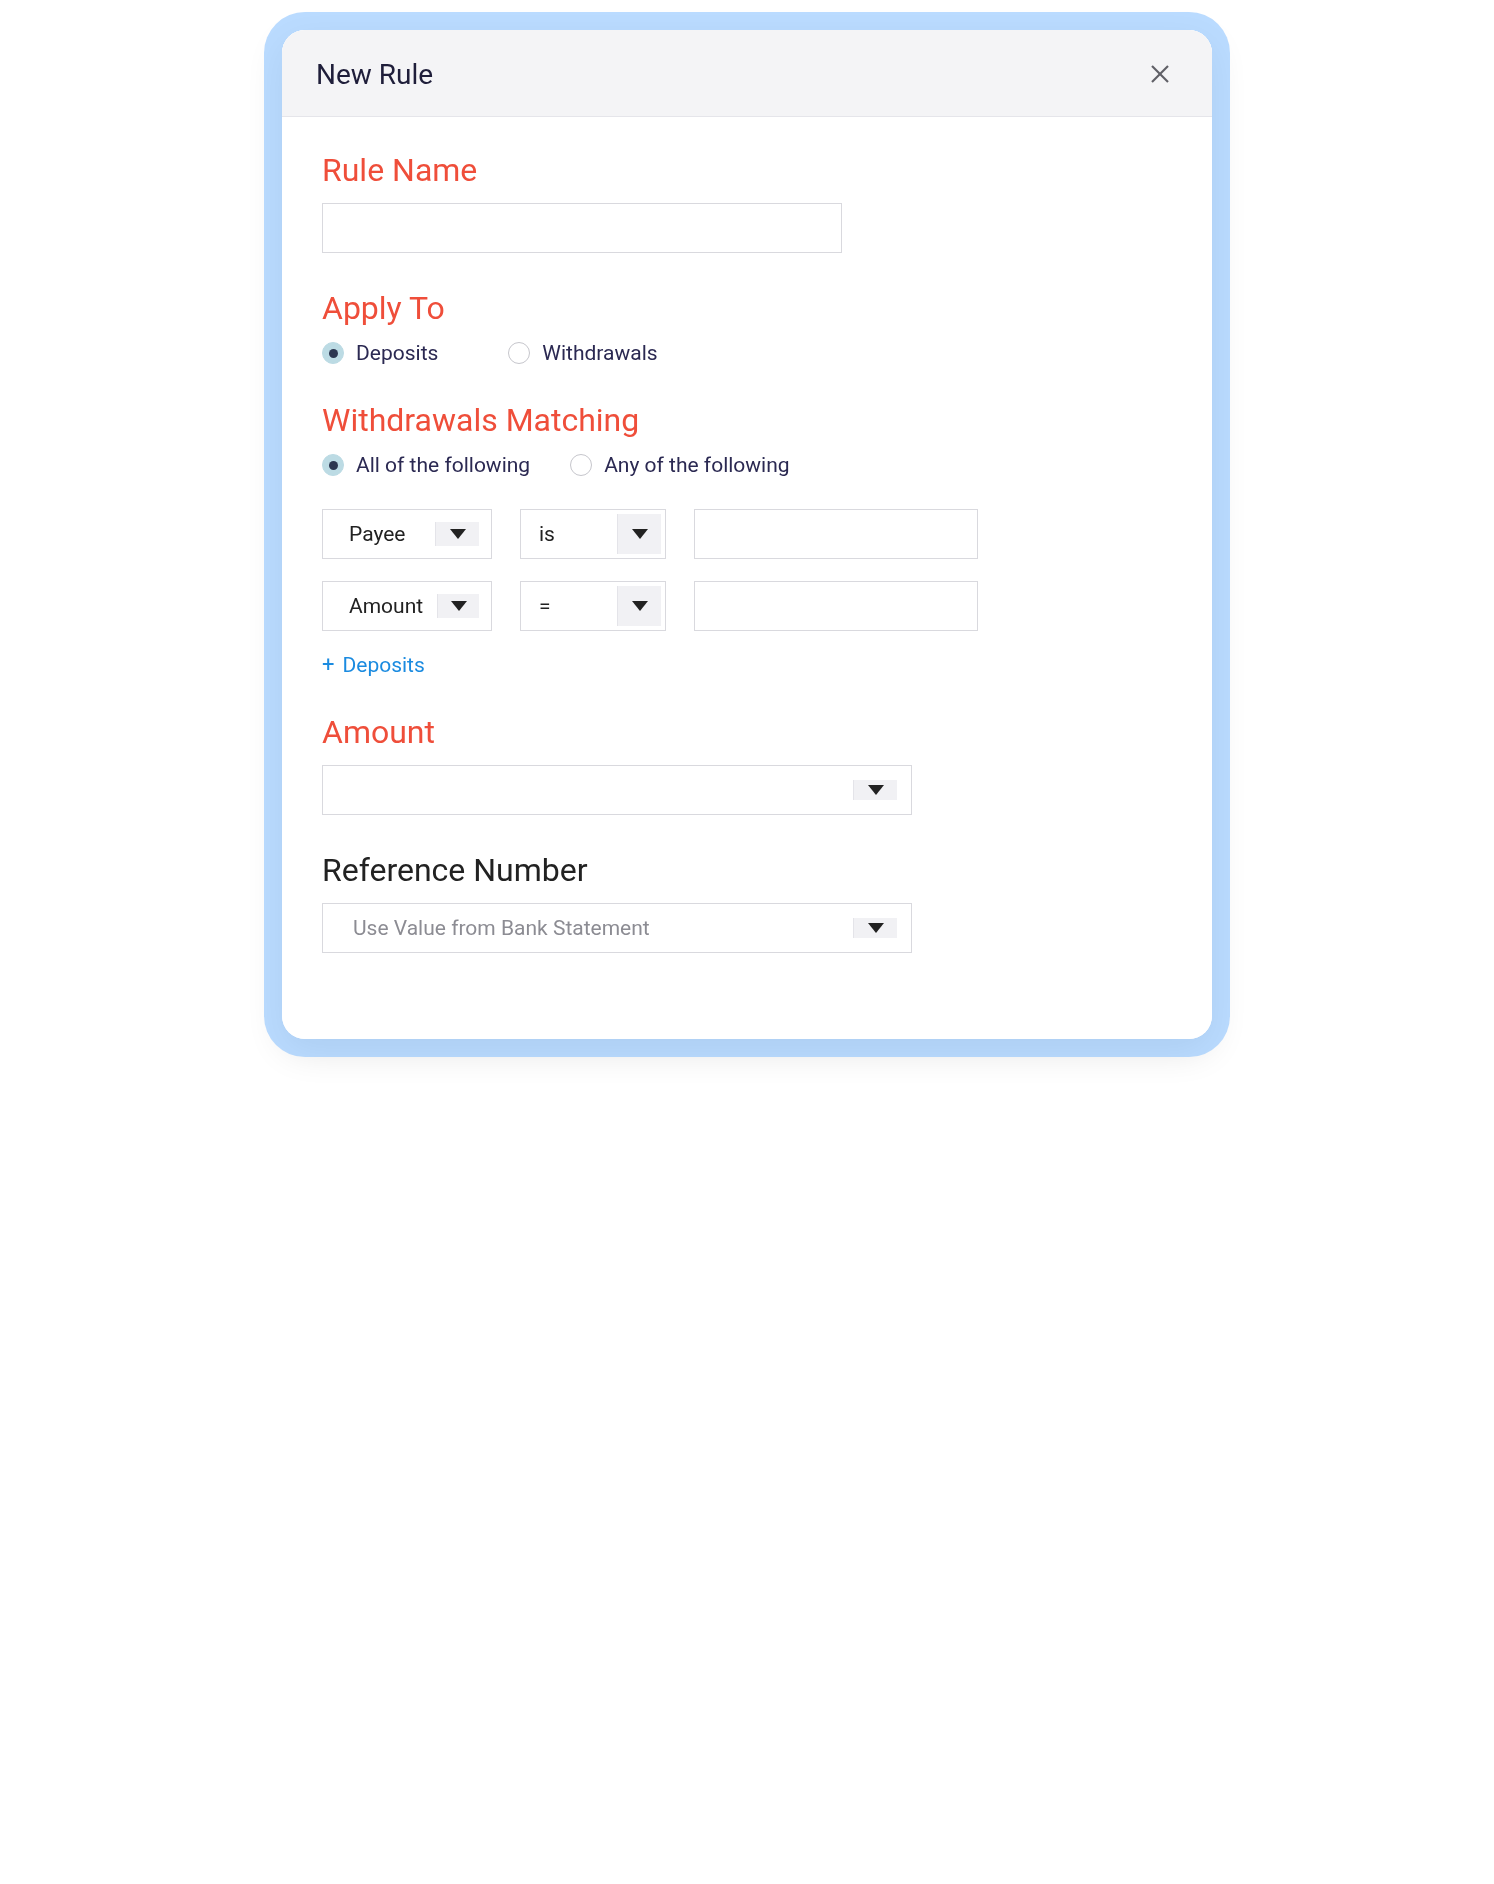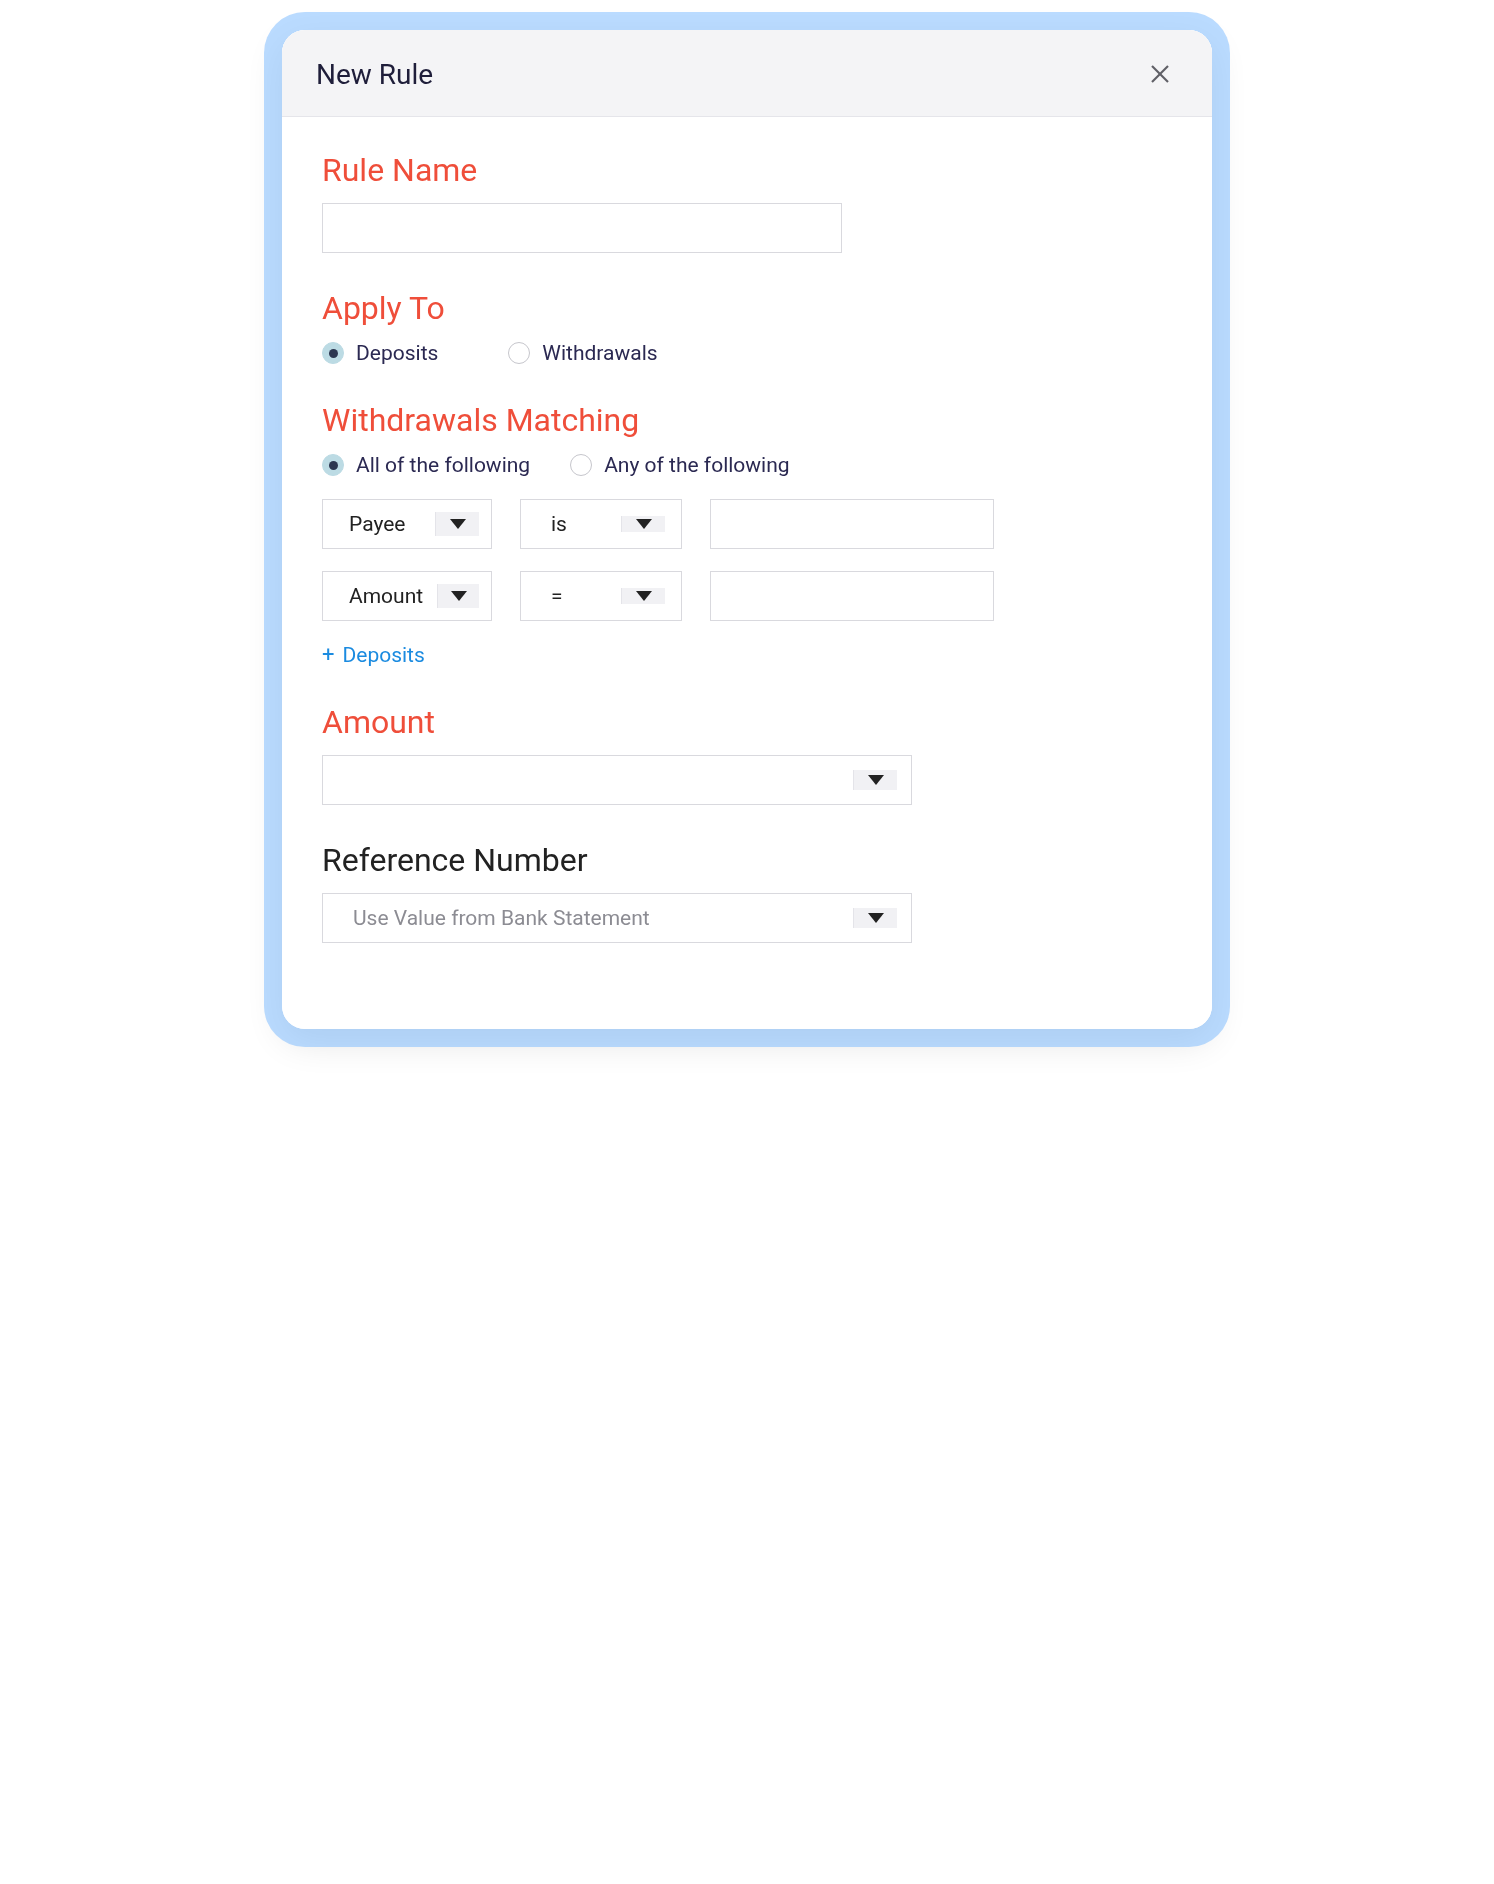--- a/index.html
+++ b/index.html
@@ -94,21 +94,21 @@
     background:#f1f1f4;
     border-left:1px solid #e4e4e9;
     width:44px;height:100%;
     display:flex;align-items:center;justify-content:center;
   }
   .caret-box svg, .caret svg{width:16px;height:10px;fill:#222;}
   .select-box.full { width: 590px; padding:14px; }
   .select-box.full .sel-text{padding:0 16px;flex:1;}
   .select-box.inline-a { width:170px; padding:12px;}
   .select-box.inline-a .sel-text{padding:0 14px;flex:1;}
-  .select-box.inline-b { width:162px; padding:16px;}
+  .select-box.inline-b { width:146px; padding:4px;}
   .select-box.inline-b .sel-text{padding:0 14px;flex:1;}
   .value-box { width:284px; }
 
   .add-link { display:flex; align-items:center; gap:8px; color:#1b8be0; font-size:21px; cursor:pointer; user-select:none; margin-top:4px;}
   .add-link .plus{font-size:22px;line-height:1;}
 
   .footer-row { display:flex; gap:16px; margin-top:6px; }
   .btn {
     height:38px; padding:0 16px; font-size:18px;
     border-radius:3px; cursor:pointer;
@@ -149,21 +149,21 @@
           </div>
           <div class="radio-item">
             <span class="radio-circle"></span>
             <span class="radio-label">Withdrawals</span>
           </div>
         </div>
       </div>
 
       <div class="group">
         <div class="section-label">Withdrawals Matching</div>
-        <div class="radio-row tight" style="margin-bottom:22px;">
+        <div class="radio-row tight" style="margin-bottom:32px;">
           <div class="radio-item">
             <span class="radio-circle checked"></span>
             <span class="radio-label">All of the following</span>
           </div>
           <div class="radio-item">
             <span class="radio-circle"></span>
             <span class="radio-label">Any of the following</span>
           </div>
         </div>
 

